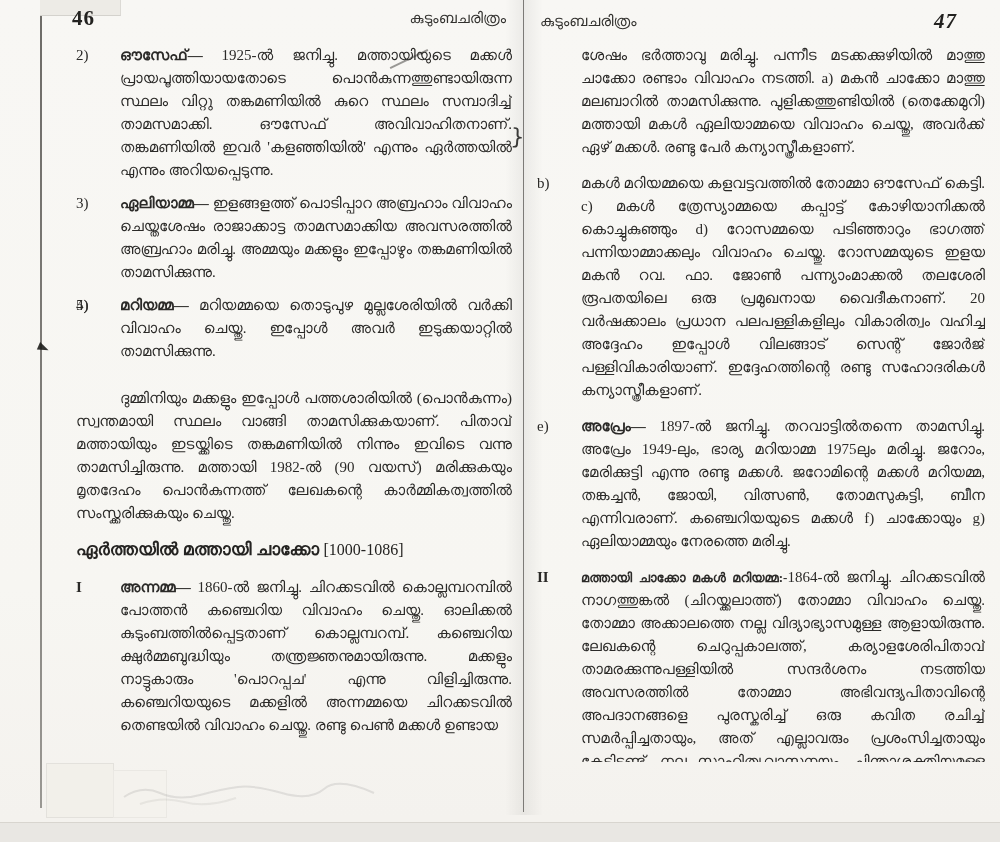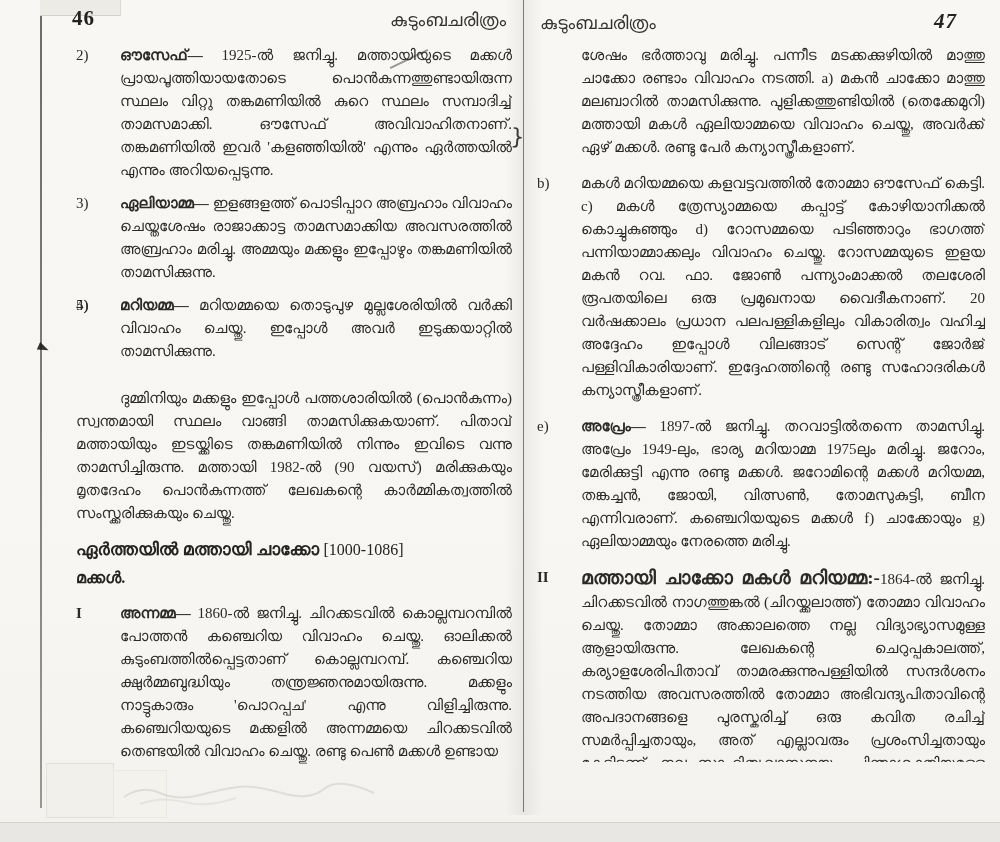--- a/index.html
+++ b/index.html
@@ -55,41 +55,41 @@
   }
   .stray-line{
     position:absolute;left:388px;top:58px;width:42px;height:2px;
     background:#5a5955;transform:rotate(-26deg);opacity:.6;
   }
   .scribbles{position:absolute;left:120px;top:775px;opacity:.8;}
   
   .pnum{position:absolute;font-size:21px;font-weight:bold;letter-spacing:1px;color:#232220;}
   .pnum-left{left:72px;top:6px;}
   .pnum-right{left:934px;top:9px;font-style:italic;}
-  .ptitle{position:absolute;font-size:18px;color:#33322f;}
+  .ptitle{position:absolute;font-size:15px;color:#33322f;}
   .ptitle-left{left:340px;width:166px;top:10px;text-align:right;}
   .ptitle-right{left:540px;top:13px;}
   .content{
     position:absolute;font-size:15px;line-height:23px;text-align:justify;
     color:#2b2a28;overflow:hidden;
   }
   .content-left{left:76px;top:44px;width:436px;height:722px;}
   .content-right{left:537px;top:44px;width:448px;height:718px;}
   .item{position:relative;padding-left:44px;margin-top:10px;}
   .item:first-child{margin-top:0;}
   .item .marker{position:absolute;left:0;top:0;}
   .bold{font-weight:bold;}
   .para{margin:24px 0 0 0;text-indent:44px;}
   .para-indented{margin:0 0 0 44px;text-indent:0;}
   .sect-head{margin-top:11px;font-size:17.5px;font-weight:bold;line-height:26px;text-align:left;color:#242321;}
   .sect-head .range{font-weight:normal;font-size:16px;}
   .sect-sub{margin-top:3px;font-size:16px;font-weight:bold;text-align:left;color:#242321;}
   .entry{margin-top:13px;}
   .entry-name{font-weight:bold;}
-  .sect2-head{font-weight:bold;font-size:19px;}
+  .sect2-head{font-weight:bold;font-size:13px;}
 </style>
 </head>
 <body>
 
 <div class="scan">
 
   <div class="bottom-strip"></div>
   <div class="gutter-shade"></div>
   <div class="gutter-line"></div>
   <div class="gutter-mark">}</div>
@@ -124,21 +124,20 @@
         <span class="marker">5)</span>
         <span><span class="entry-name">മറിയമ്മ—</span><span> മറിയമ്മയെ തൊടുപുഴ മുല്ലശേരിയിൽ വർക്കി വിവാഹം ചെയ്തു. ഇപ്പോൾ അവർ ഇടുക്കയാറ്റിൽ താമസിക്കുന്നു.</span></span>
       </div>
 
       <p class="para">ദുമ്മിനിയും മക്കളും ഇപ്പോൾ പത്തശാരിയിൽ (പൊൻകുന്നം) സ്വന്തമായി സ്ഥലം വാങ്ങി താമസിക്കുകയാണ്. പിതാവ് മത്തായിയും ഇടയ്ക്കിടെ തങ്കമണിയിൽ നിന്നും ഇവിടെ വന്നു താമസിച്ചിരുന്നു. മത്തായി 1982-ൽ (90 വയസ്) മരിക്കുകയും മൃതദേഹം പൊൻകുന്നത്ത് ലേഖകന്റെ കാർമ്മികത്വത്തിൽ സംസ്ക്കരിക്കുകയും ചെയ്തു.</p>
 
       <div class="sect-head">
         <span>ഏർത്തയിൽ മത്തായി ചാക്കോ</span>
         <span class="range">[1000-1086]</span>
       </div>
-      <div class="sect-sub">മക്കൾ.</div>
 
       <div class="item entry">
         <span class="marker bold">I</span>
         <span><span class="entry-name">അന്നമ്മ—</span><span> 1860-ൽ ജനിച്ചു. ചിറക്കടവിൽ കൊല്ലമ്പറമ്പിൽ പോത്തൻ കഞ്ചെറിയ വിവാഹം ചെയ്തു. ഓലിക്കൽ കുടുംബത്തിൽപ്പെട്ടതാണ് കൊല്ലമ്പറമ്പ്. കഞ്ചെറിയ ക്ഷുർമ്മബുദ്ധിയും തന്ത്രജ്ഞനുമായിരുന്നു. മക്കളും നാട്ടുകാരും 'പൊറപ്പച' എന്നു വിളിച്ചിരുന്നു. കഞ്ചെറിയയുടെ മക്കളിൽ അന്നമ്മയെ ചിറക്കടവിൽ തെണ്ടയിൽ വിവാഹം ചെയ്തു. രണ്ടു പെൺ മക്കൾ ഉണ്ടായ</span></span>
       </div>
     </div>
   </div>
 
   <div class="page">
     <div class="ptitle ptitle-right">കുടുംബചരിത്രം</div>

